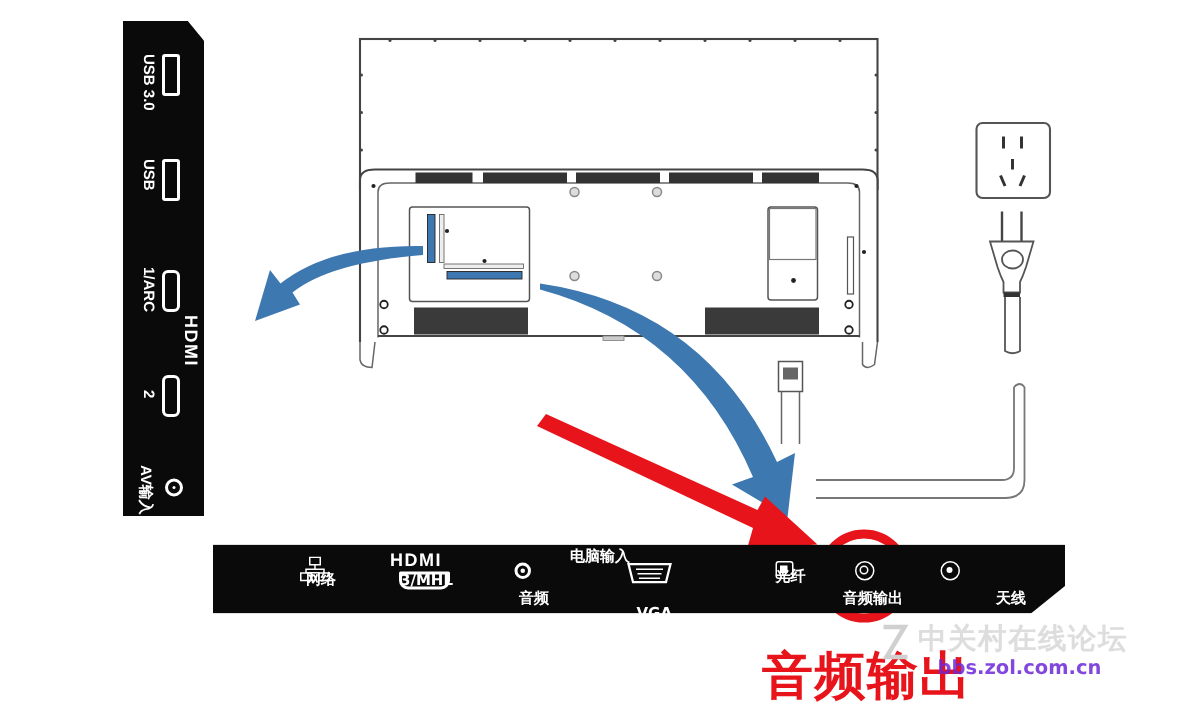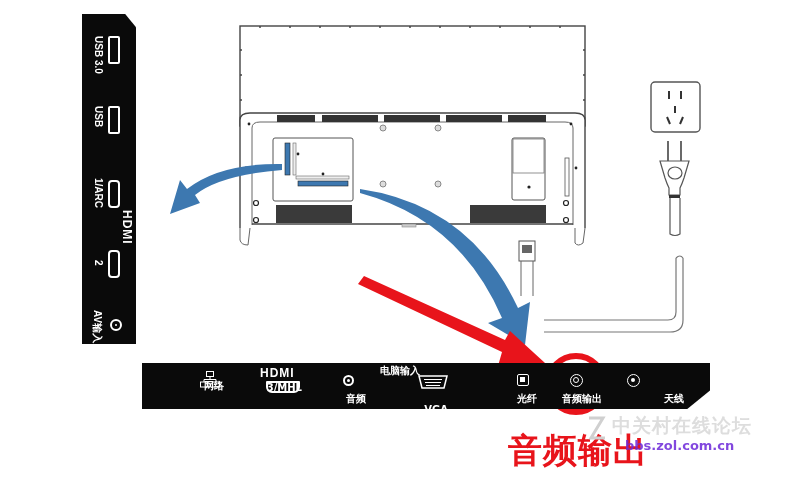--- a/index.html
+++ b/index.html
@@ -170,21 +170,21 @@
       <rect x="6" y="5" width="18" height="1"></rect>
       <rect x="7" y="8" width="16" height="1"></rect>
       <rect x="8" y="11" width="14" height="1"></rect>
     </g>
 </svg>
 <div class="abs port-label" style="left:420px;top:404px;width:28px;">VGA</div>
 
 <div class="abs" style="left:517px;top:374px;width:12px;height:12px;border:1.5px solid #fff;border-radius:2px;box-sizing:border-box;">
     <div style="position:absolute;left:2px;top:2px;width:5px;height:5px;background:#fff;"></div>
   </div>
-<div class="abs port-label" style="left:511px;top:392px;width:26px;">光纤</div>
+<div class="abs port-label" style="left:511px;top:377px;width:26px;">光纤</div>
 
 <div class="abs" style="left:570px;top:374px;width:13px;height:13px;border:1.5px solid #fff;border-radius:50%;box-sizing:border-box;">
     <div style="position:absolute;left:2px;top:2px;width:6px;height:6px;border:1px solid #fff;border-radius:50%;box-sizing:border-box;"></div>
   </div>
 <div class="abs port-label" style="left:552px;top:392px;width:50px;">音频输出</div>
 
 <div class="abs" style="left:627px;top:374px;width:13px;height:13px;border:1.5px solid #fff;border-radius:50%;box-sizing:border-box;">
     <div style="position:absolute;left:3px;top:3px;width:4px;height:4px;background:#fff;border-radius:50%;"></div>
   </div>
 <div class="abs port-label" style="left:656px;top:392px;width:28px;">天线</div>

